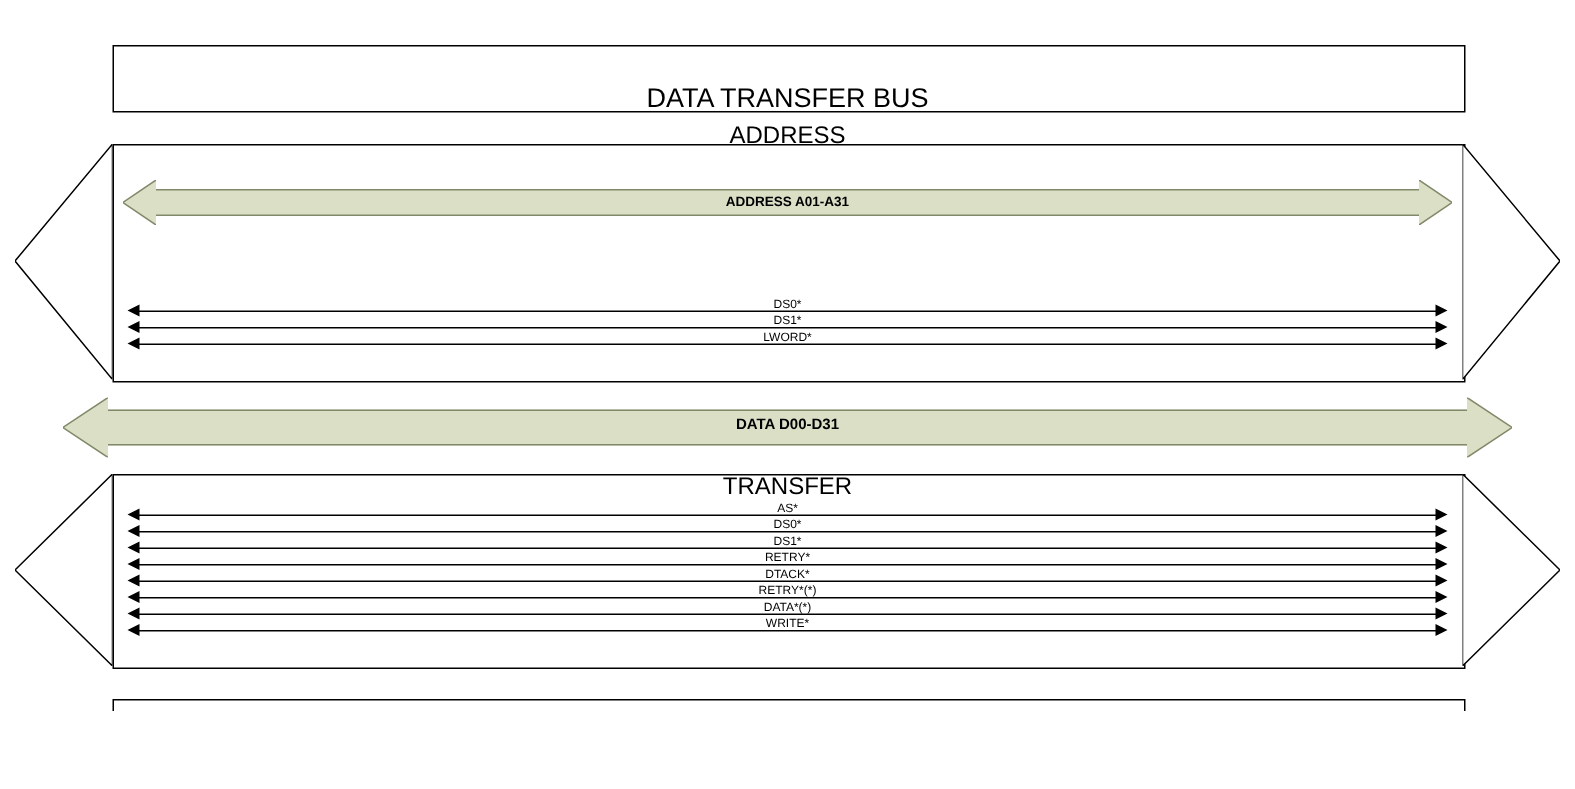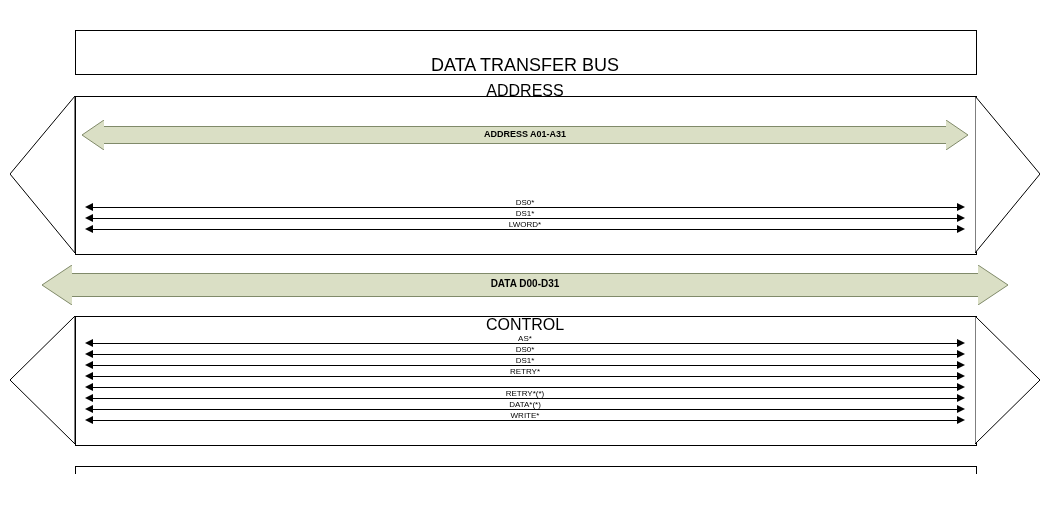--- a/index.html
+++ b/index.html
@@ -75,21 +75,21 @@
         <polyline points="30,0 0,20 30,40" fill="none" stroke="#808a6a" stroke-width="1"></polyline>
       </svg>
     <div class="head-r" style="right:0;top:0;border-top:20px solid transparent;border-bottom:20px solid transparent;border-left:30px solid #dadfc5;"></div>
     <svg style="position:absolute;right:0;top:0;width:30px;height:40px;">
         <polyline points="0,0 30,20 0,40" fill="none" stroke="#808a6a" stroke-width="1"></polyline>
       </svg>
     <div class="label" style="top:14px;font-size:10px;">DATA D00-D31</div>
   </div>
 
   <div class="box" style="left:75px;top:316px;width:900px;height:128px;"></div>
-  <div class="title" style="top:316px;font-size:16px;">CONTROL</div>
+  <div class="title" style="top:316px;font-size:16px;">TRANSFER</div>
 
   <svg class="outline-arrow" style="left:10px;top:316px;width:65px;height:128px;" viewBox="0 0 65 128">
       <polygon points="65,0 65,128 0,64" fill="#fff" stroke="#000" stroke-width="1"></polygon>
     </svg>
   <svg class="outline-arrow" style="left:975px;top:316px;width:65px;height:128px;" viewBox="0 0 65 128">
       <polygon points="0,0 0,128 65,64" fill="#fff" stroke="#000" stroke-width="1"></polygon>
     </svg>
 
   <div class="signal" style="left:82px;top:338px;width:886px;">
     <div class="line"></div>
@@ -112,20 +112,21 @@
   <div class="signal" style="left:82px;top:371px;width:886px;">
     <div class="line"></div>
       <div class="ah-l"></div>
       <div class="ah-r"></div>
       <div class="txt">RETRY*</div>
     </div>
   <div class="signal" style="left:82px;top:382px;width:886px;">
     <div class="line"></div>
       <div class="ah-l"></div>
       <div class="ah-r"></div>
+      <div class="txt">DTACK*</div>
     </div>
   <div class="signal" style="left:82px;top:393px;width:886px;">
     <div class="line"></div>
       <div class="ah-l"></div>
       <div class="ah-r"></div>
       <div class="txt">RETRY*(*)</div>
     </div>
   <div class="signal" style="left:82px;top:404px;width:886px;">
     <div class="line"></div>
       <div class="ah-l"></div>

